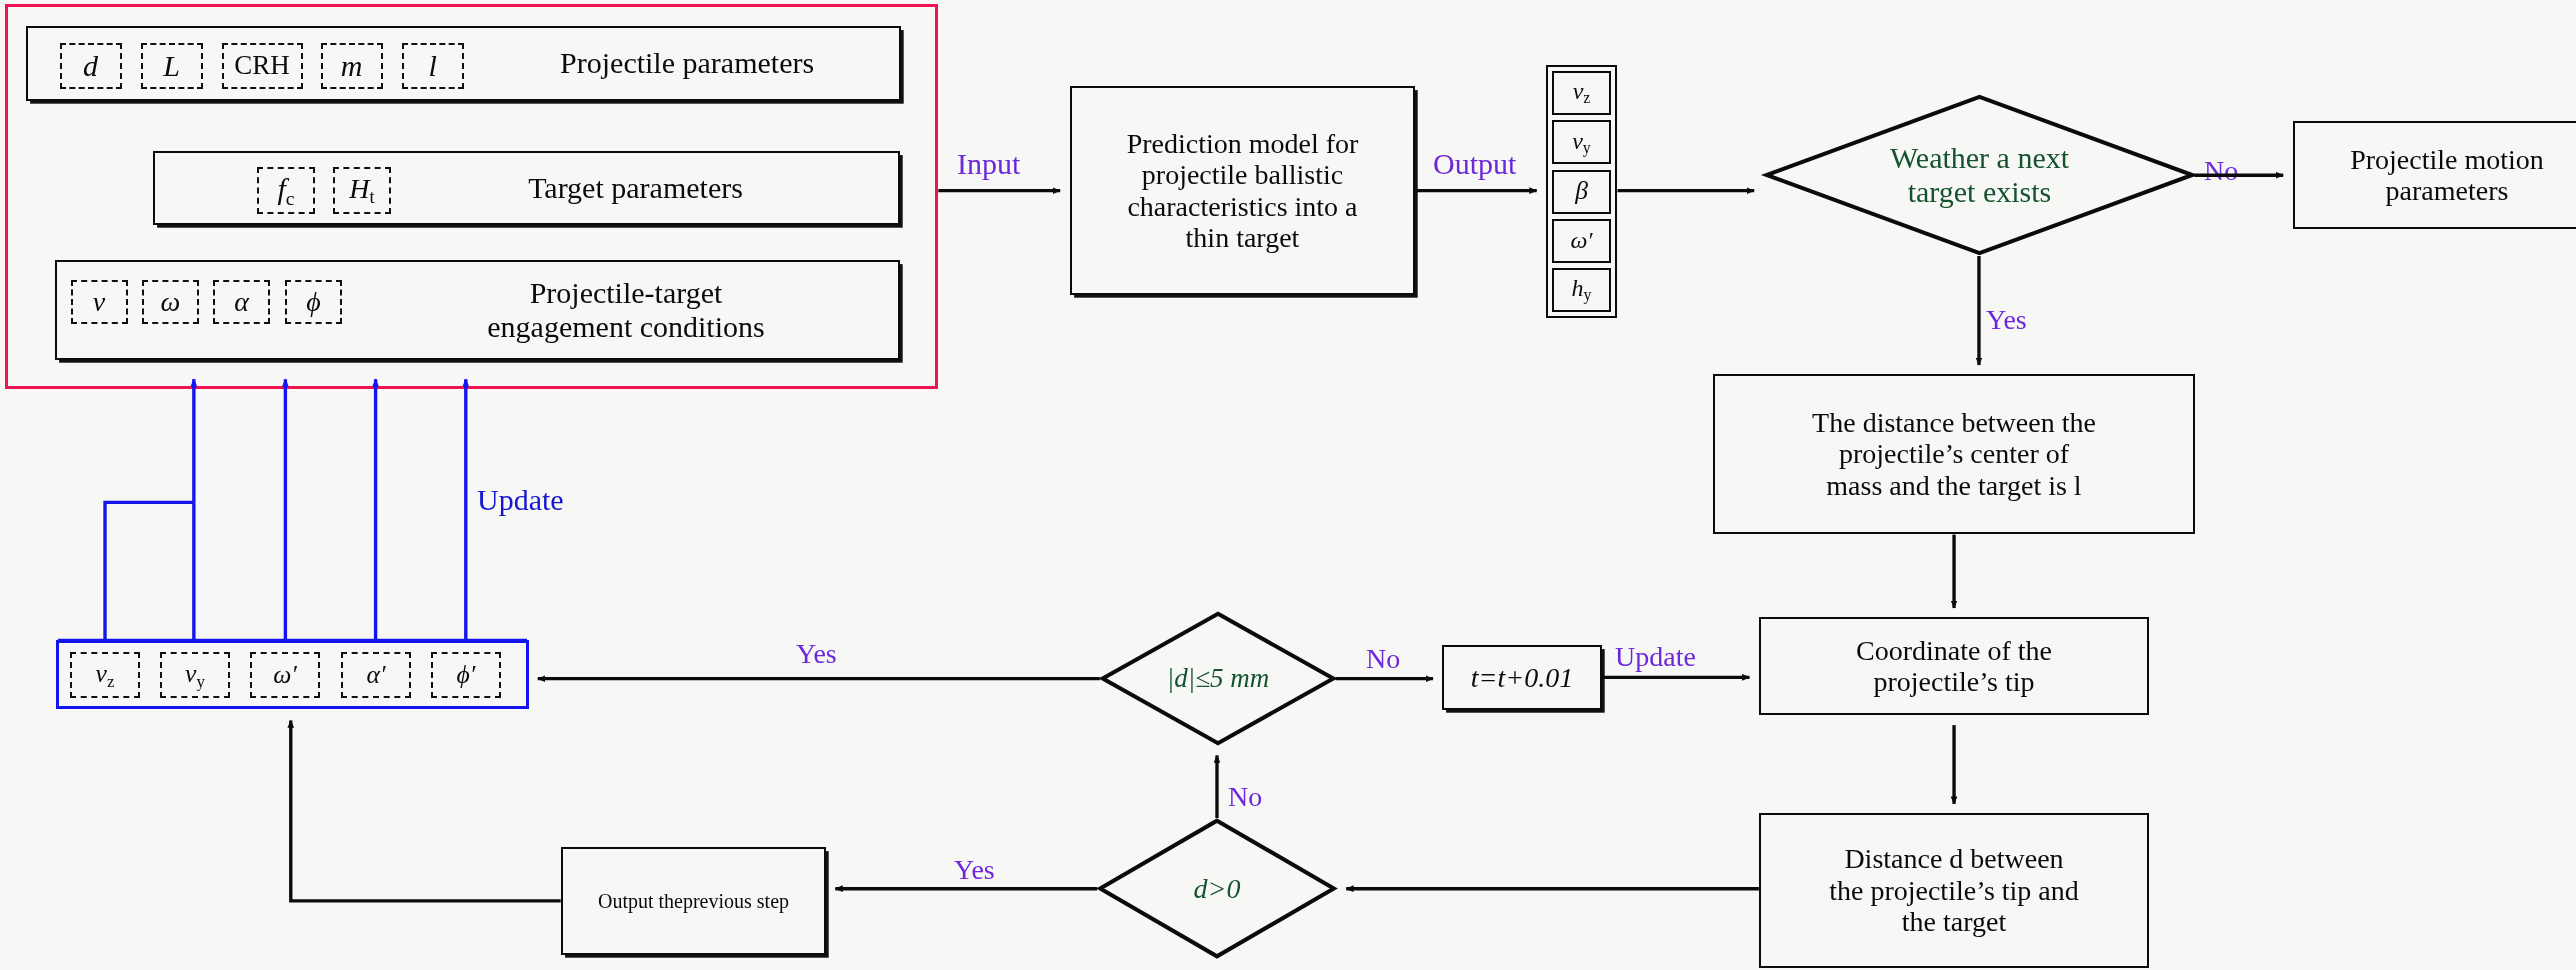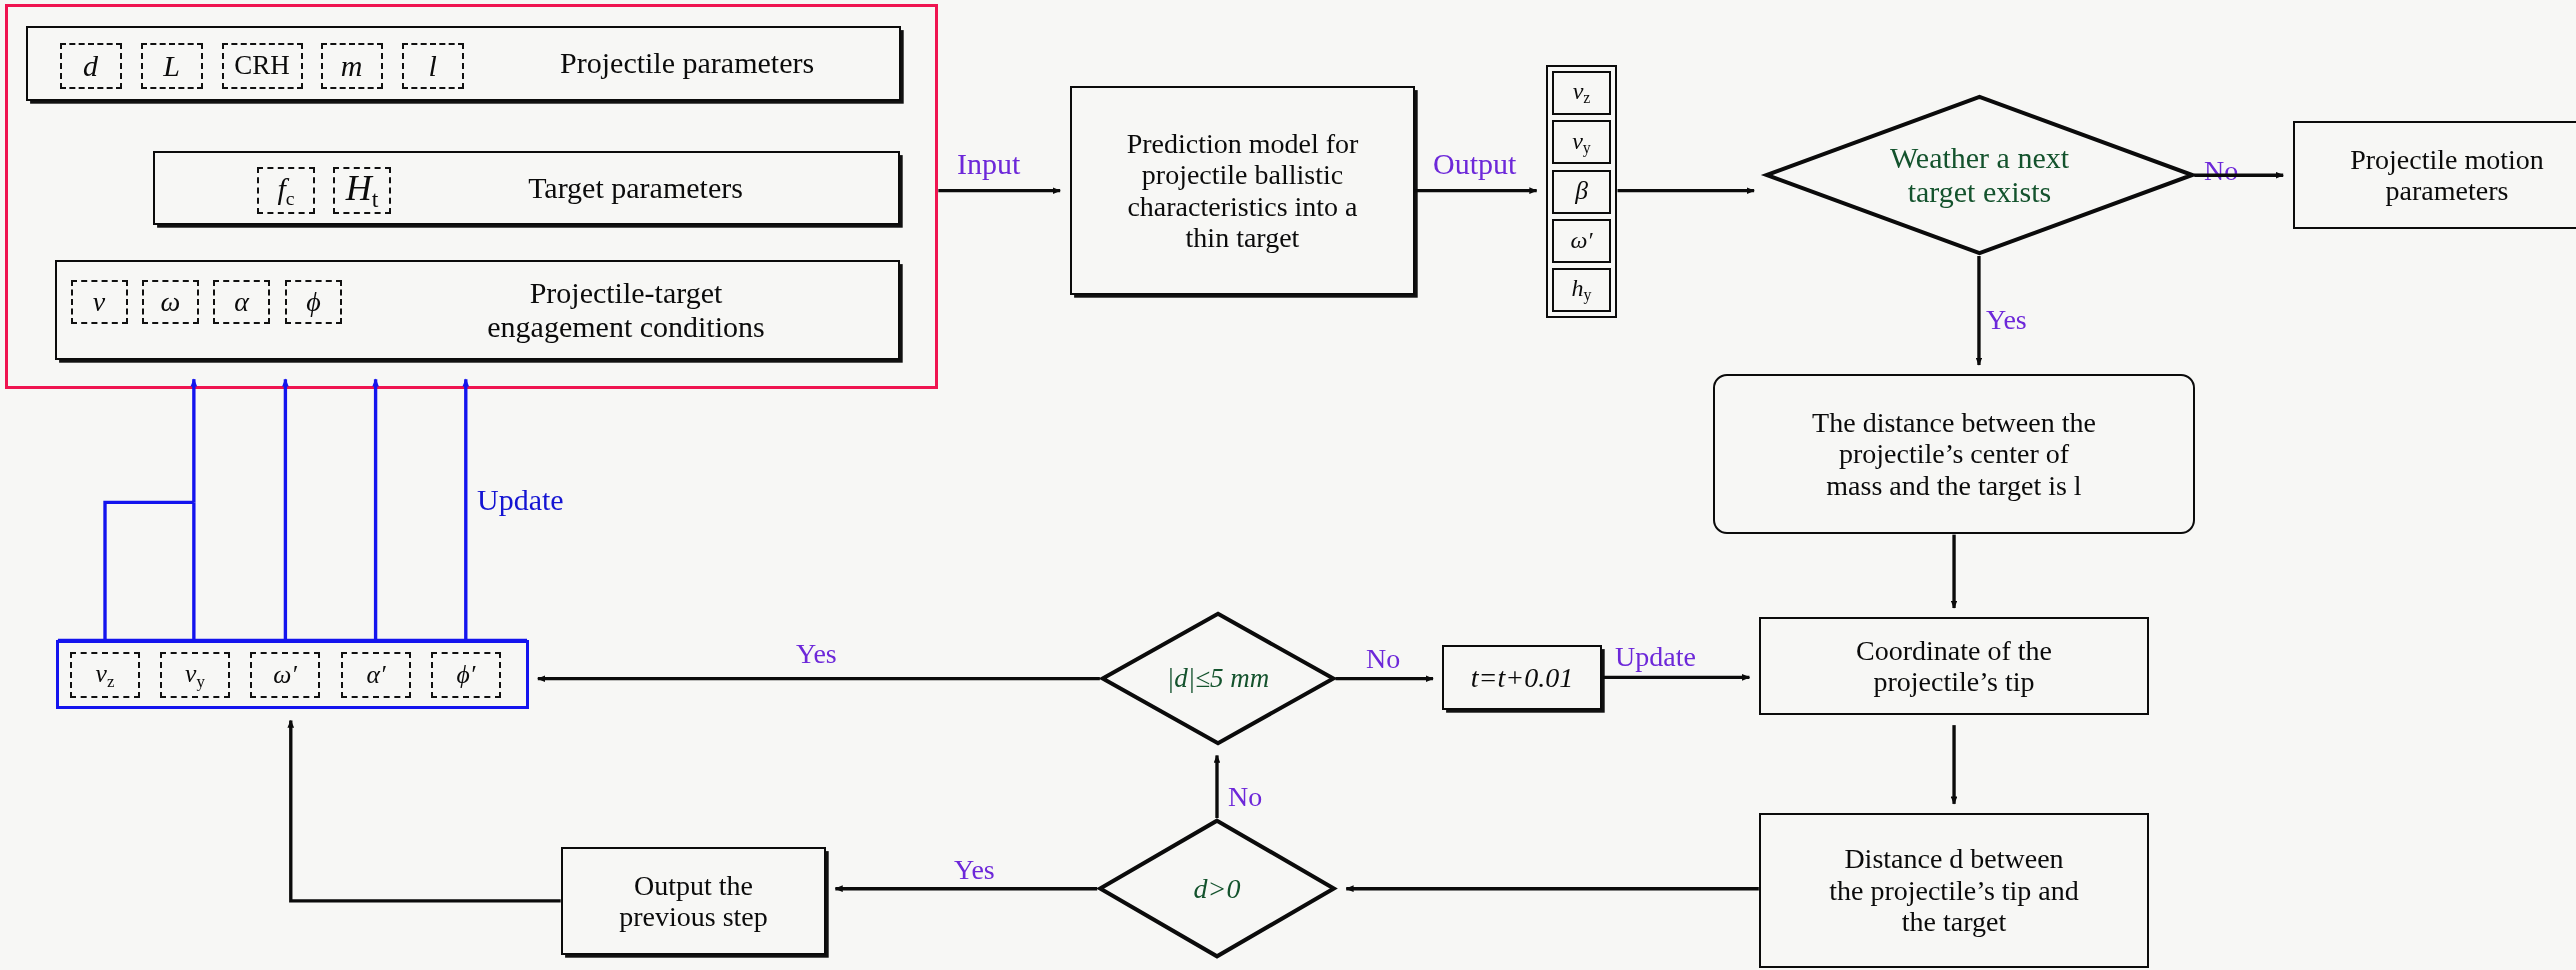--- a/index.html
+++ b/index.html
@@ -76,21 +76,21 @@
       </div>
       <div style="position:absolute;left:471px;top:0;width:377px;height:100%;display:flex;align-items:center;justify-content:center;font-size:30px;">Projectile parameters</div>
     </div>
   </div>
 
   <div class="box shadow" style="left:153px;top:151px;width:747px;height:74px;padding-left:43px;">
     <div style="position:relative;width:100%;height:100%;">
       <div class="dashbox" style="position:absolute;left:59px;top:13.5px;width:58px;height:47px;font-size:30px;">
         <span><span class="it">f</span><span class="sub">c</span></span>
       </div>
-      <div class="dashbox" style="position:absolute;left:135px;top:13.5px;width:58px;height:47px;font-size:36px;">
+      <div class="dashbox" style="position:absolute;left:135px;top:13.5px;width:58px;height:47px;font-size:28px;">
         <span><span class="it">H</span><span class="sub">t</span></span>
       </div>
       <div style="position:absolute;left:222px;top:0;width:431px;height:100%;display:flex;align-items:center;justify-content:center;font-size:30px;">Target parameters</div>
     </div>
   </div>
 
   <div class="box shadow" style="left:55px;top:260px;width:845px;height:100px;">
     <div style="position:relative;width:100%;height:100%;">
       <div class="dashbox" style="position:absolute;left:13.5px;top:17.5px;width:57px;height:44px;font-size:28px;">
         <span>v</span>
@@ -149,21 +149,21 @@
     </div>
   </div>
   <div class="lbl" style="left:2204px;top:155px;font-size:28px;">No</div>
   <div class="lbl" style="left:1986px;top:304px;font-size:28px;">Yes</div>
 
   <div class="box" style="left:2293px;top:121px;width:308px;height:108px;font-size:28px;flex-direction:column;">
     <span>Projectile motion</span>
     <span>parameters</span>
   </div>
 
-  <div class="box" style="left:1713px;top:374px;width:482px;height:160px;font-size:28px;flex-direction:column;border-radius:14px;">
+  <div class="box" style="left:1713px;top:374px;width:482px;height:160px;font-size:28px;flex-direction:column;">
     <span>The distance between the</span>
     <span>projectile’s center of</span>
     <span>mass and the target is l</span>
   </div>
 
   <div class="box" style="left:1759px;top:617px;width:390px;height:98px;font-size:28px;flex-direction:column;">
     <span>Coordinate of the</span>
     <span>projectile’s tip</span>
   </div>
 
@@ -193,21 +193,21 @@
   <div class="diamond" style="left:1097px;top:818px;width:240px;height:141px;">
     <svg width="240" height="141" style="position:absolute;left:0;top:0;overflow:visible;" viewBox="0 0 356 210">
       <polygon points="178,4 352,105 178,206 4,105" fill="#f7f7f5" stroke="#0b0b0b" stroke-width="6"></polygon>
     </svg>
     <div class="dtext" style="font-size:28px;font-style:italic;">
       <span>d&gt;0</span>
     </div>
   </div>
   <div class="lbl" style="left:954px;top:854px;font-size:28px;">Yes</div>
 
-  <div class="box shadow" style="left:561px;top:847px;width:265px;height:108px;font-size:28px;flex-direction:column;">
+  <div class="box shadow" style="left:561px;top:847px;width:265px;height:108px;font-size:20px;flex-direction:row;">
     <span>Output the</span>
     <span>previous step</span>
   </div>
 
   <div id="blueframe" style="left:56px;top:640px;width:473px;height:69px;"></div>
 
   <div class="dashbox" style="position:absolute;left:70px;top:652px;width:70px;height:46px;font-size:25.6px;">
     <span><span class="it">v</span><span class="sub">z</span></span>
   </div>
   <div class="dashbox" style="position:absolute;left:160px;top:652px;width:70px;height:46px;font-size:25.6px;">

